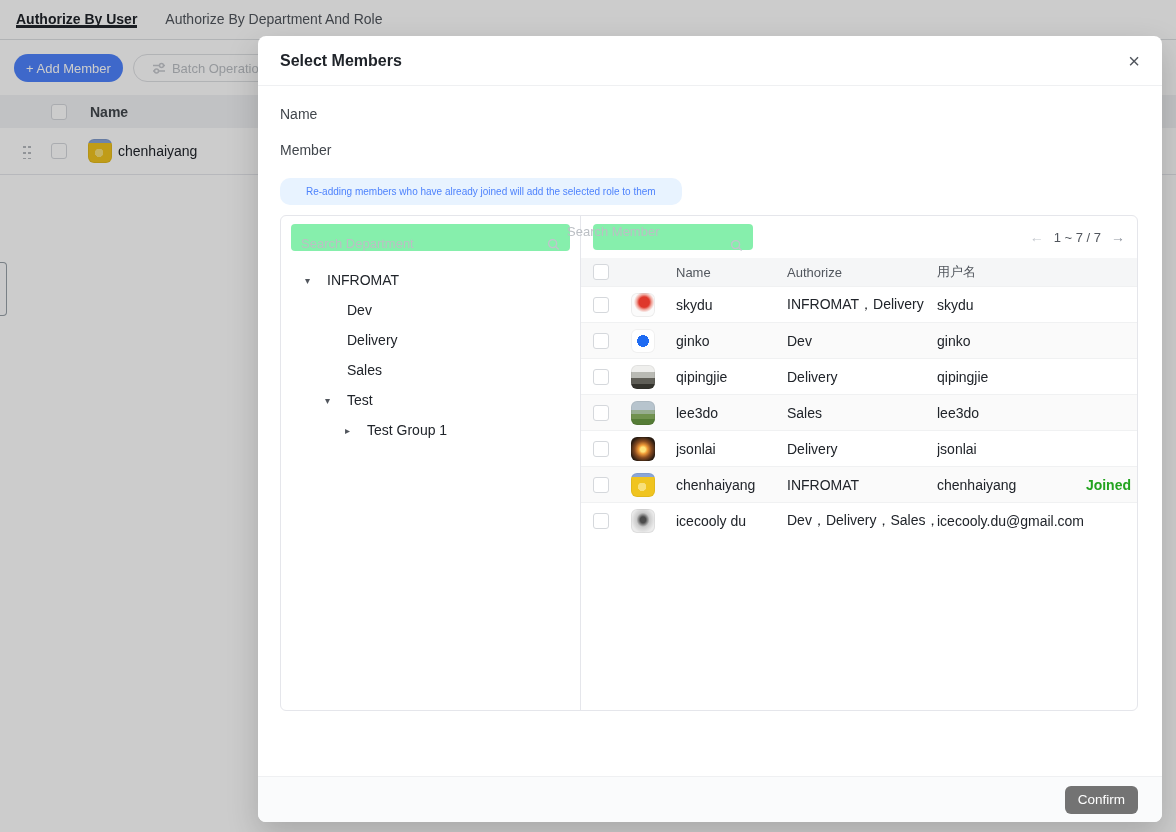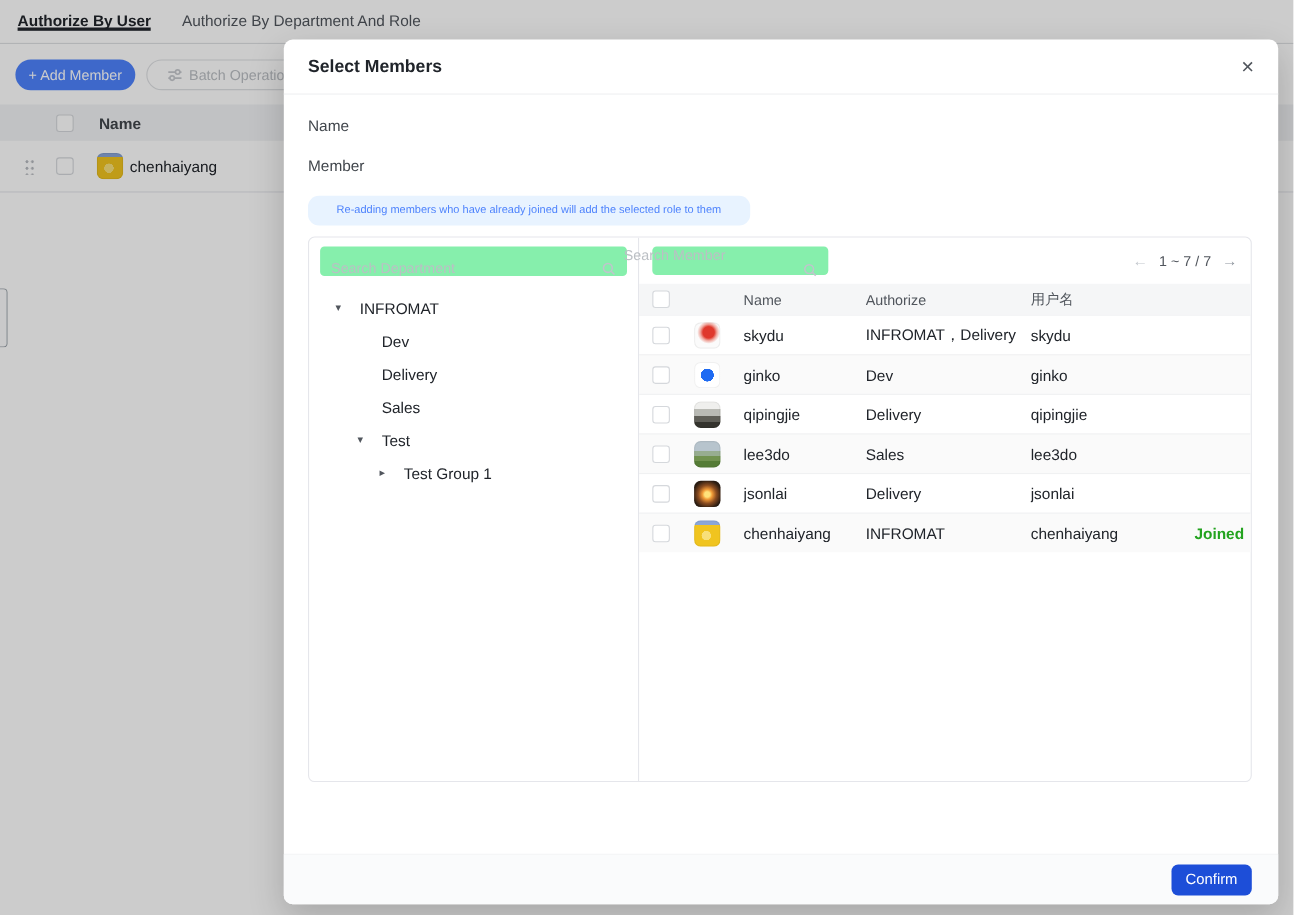--- a/index.html
+++ b/index.html
@@ -84,21 +84,21 @@
   .c-check { margin-left:12px; }
   .c-av { margin-left:22px; }
   .c-avspace { width:24px; margin-left:22px; flex:none; }
   .c-name { width:111px; margin-left:21px; flex:none; white-space:nowrap; overflow:hidden; }
   .c-dept { width:150px; flex:none; white-space:nowrap; overflow:hidden; }
   .c-user { flex:1; min-width:0; white-space:nowrap; overflow:hidden; }
   .c-joined { flex:none; padding:0 6px 0 4px; font-weight:700; color:#23a31f; }
 
   .mfoot { height:46px; flex:none; background:#fafbfc; border-top:1px solid #eff0f2; border-radius:0 0 8px 8px;
     display:flex; align-items:center; justify-content:flex-end; padding-right:24px; }
-  .btn-confirm { height:28px; padding:0 13px; background:#1d4ed8; color:#fff; border:none; border-radius:6px; font-size:13.5px; }
+  .btn-confirm { height:28px; padding:0 13px; background:#737373; color:#fff; border:none; border-radius:6px; font-size:13.5px; }
 </style>
 </head>
 <body>
 
 <div class="stage">
 
   <div class="tabbar">
     <div class="tab active">Authorize By User</div>
     <div class="tab">Authorize By Department And Role</div>
   </div>
@@ -252,20 +252,27 @@
               <div class="c-user">jsonlai</div>
             </div>
             <div class="mrow">
               <div class="checkbox c-check"></div>
               <div class="avatar av-lemon c-av"></div>
               <div class="c-name">chenhaiyang</div>
               <div class="c-dept">INFROMAT</div>
               <div class="c-user">chenhaiyang</div>
               <div class="c-joined">Joined</div>
             </div>
+            <div class="mrow">
+              <div class="checkbox c-check"></div>
+              <div class="avatar av-figure c-av"></div>
+              <div class="c-name">icecooly du</div>
+              <div class="c-dept">Dev，Delivery，Sales，</div>
+              <div class="c-user">icecooly.du@gmail.com</div>
+            </div>
           </div>
         </div>
       </div>
     </div>
 
     <div class="mfoot">
       <button class="btn-confirm">Confirm</button>
     </div>
   </div>
 

